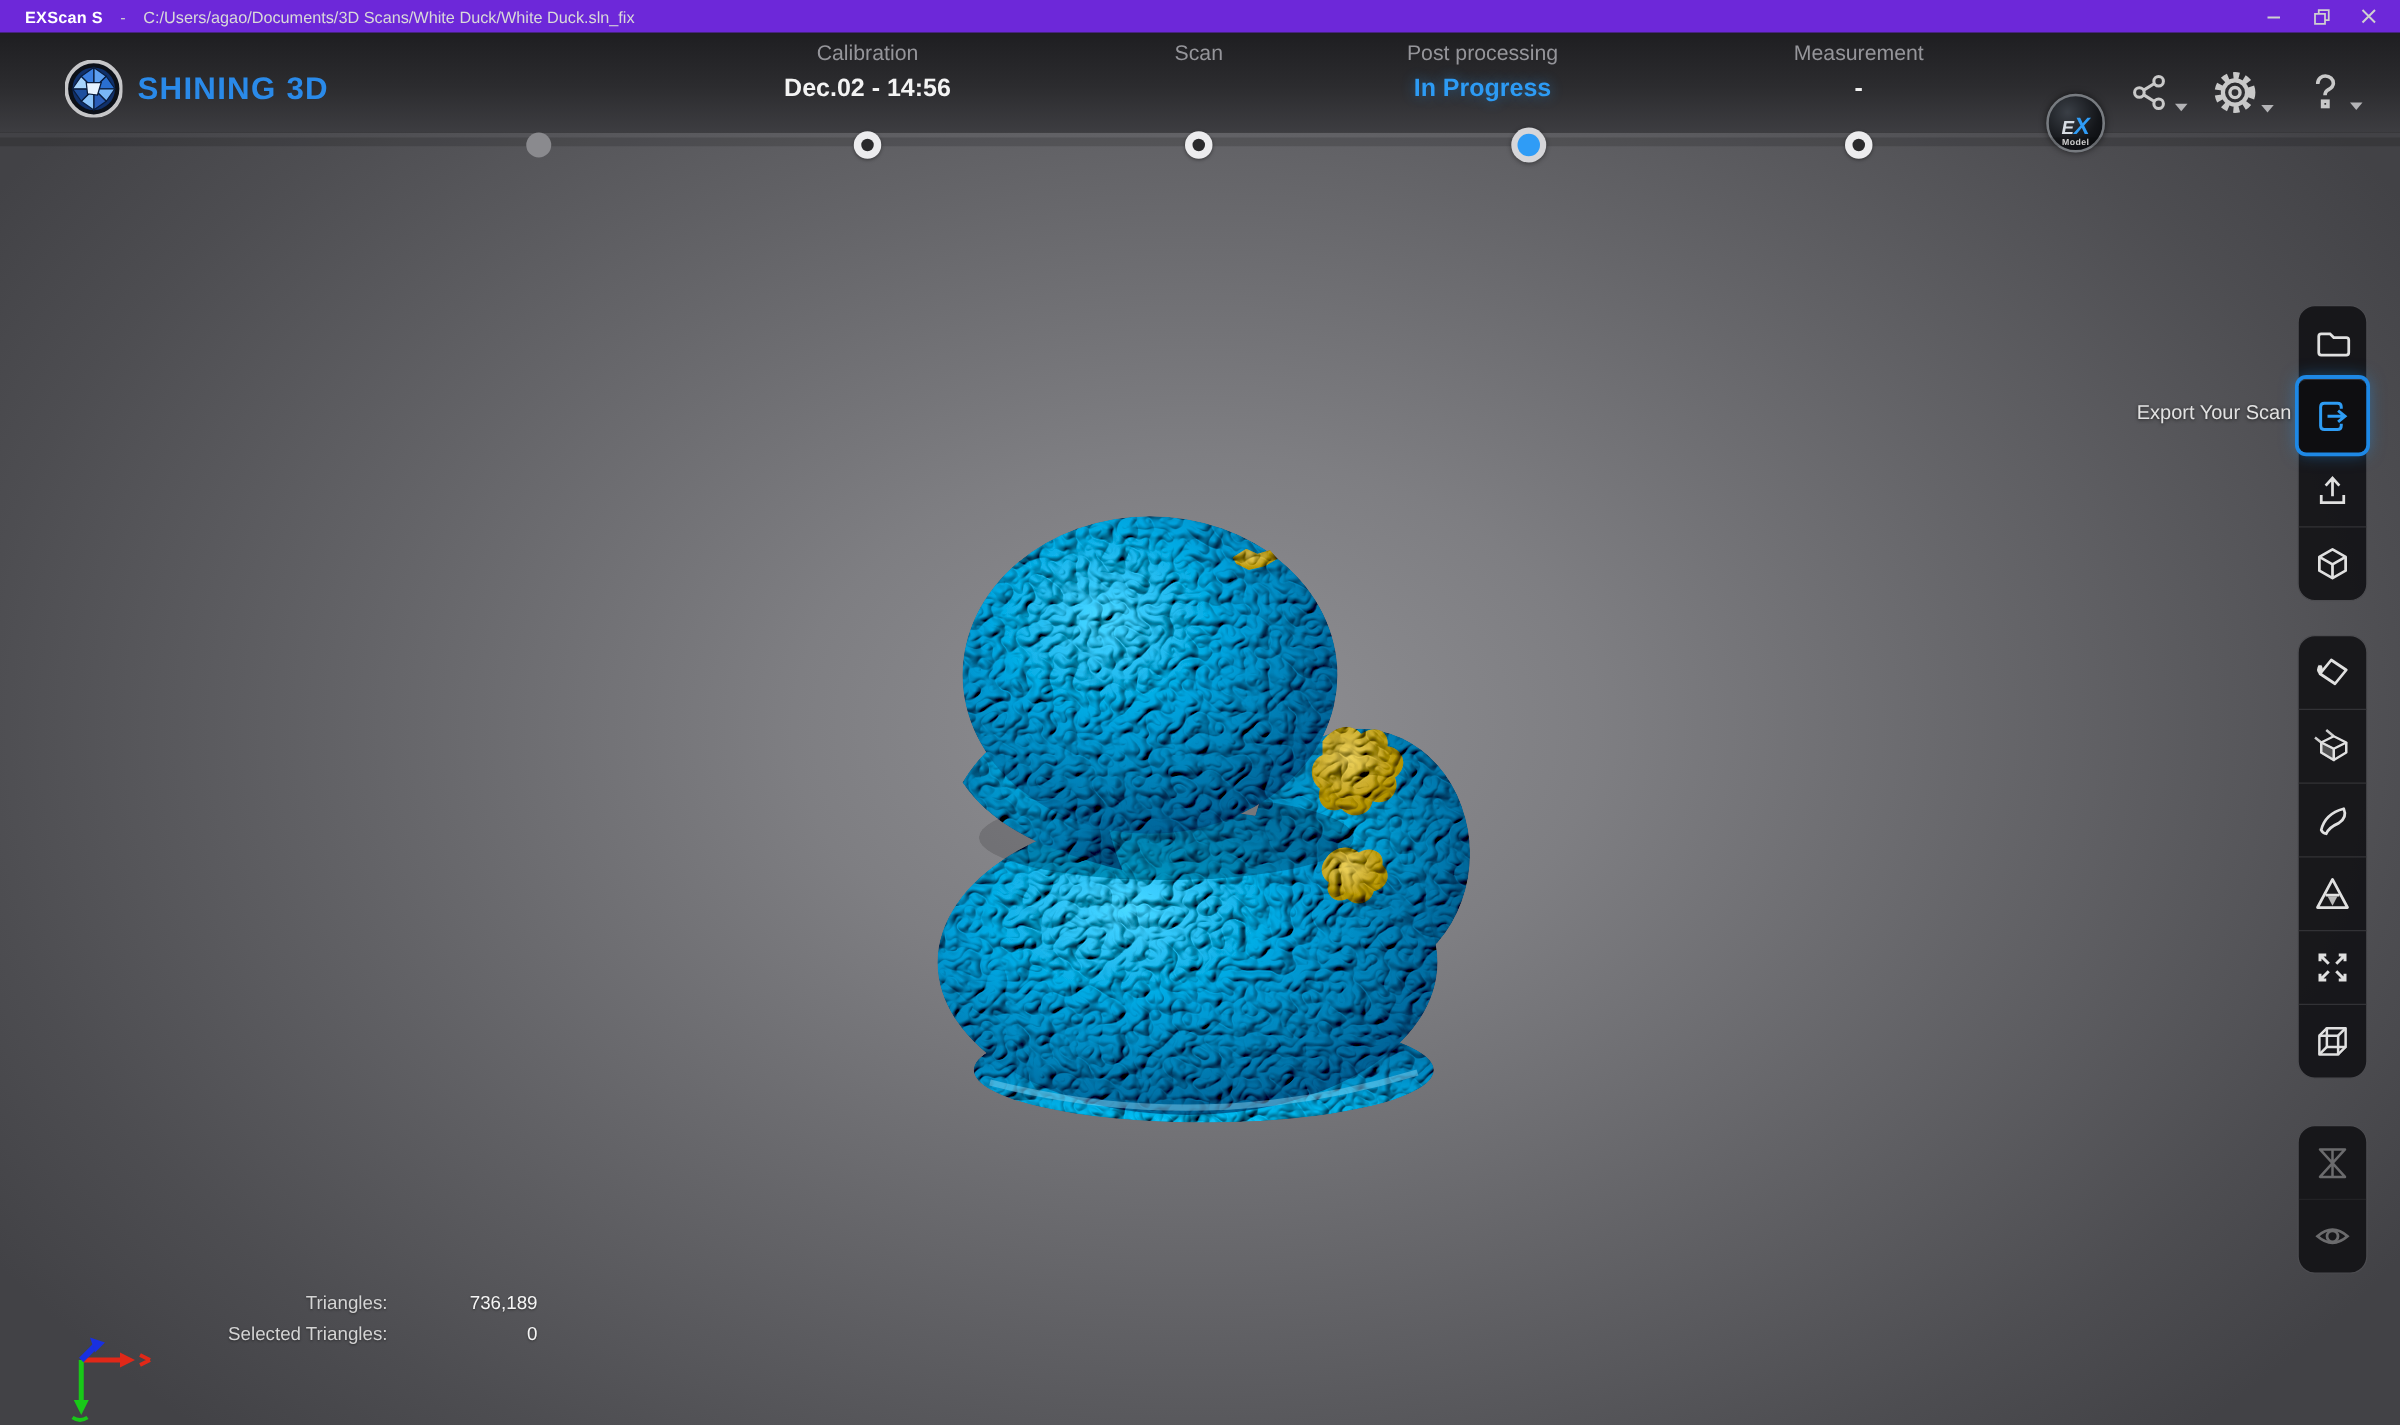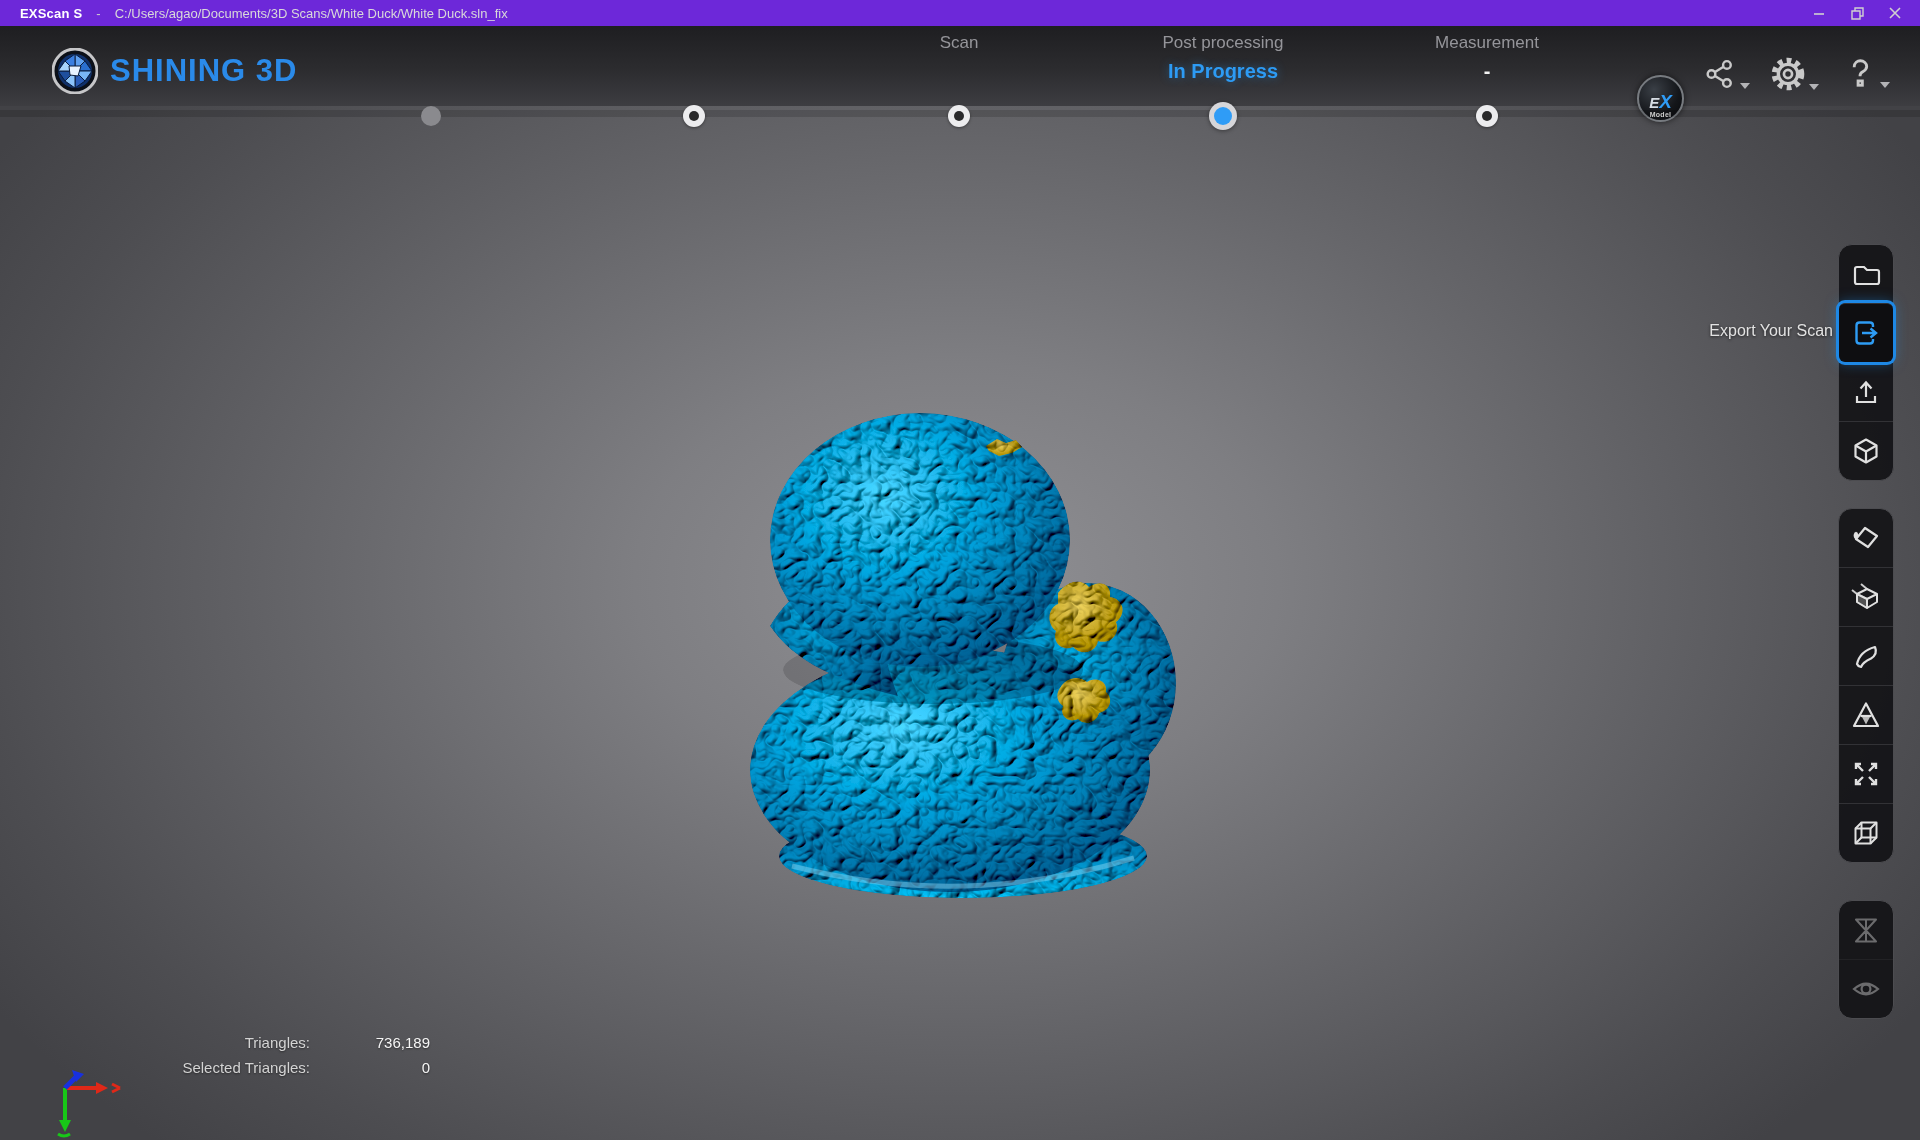--- a/index.html
+++ b/index.html
@@ -11,21 +11,21 @@
   .titlebar .app-name{font-weight:bold;margin-left:20px;letter-spacing:.2px;}
   .titlebar .tb-sep{margin:0 14px;color:#cfcfcf;}
   .titlebar .tb-path{color:#d9d9d9;}
   .win-controls{position:absolute;right:6px;top:0;height:26px;display:flex;}
   .win-btn{width:38px;height:26px;display:flex;align-items:center;justify-content:center;cursor:default;}
   
   .header{position:absolute;left:0;top:26px;width:1920px;height:80px;
           background:linear-gradient(180deg,#1e1e21 0%,#2c2c2f 55%,#3d3d41 100%);z-index:20;}
   .brand{position:absolute;left:52px;top:22px;display:flex;align-items:center;}
   .brand-gem{width:46px;height:46px;}
-  .brand-text{margin-left:12px;font-size:31px;font-weight:bold;color:#2a8ae9;letter-spacing:1px;}
+  .brand-text{margin-left:12px;font-size:25px;font-weight:bold;color:#2a8ae9;letter-spacing:1px;}
   .step{position:absolute;top:6px;width:260px;margin-left:-130px;text-align:center;cursor:default;}
   .step .s-label{font-size:17px;color:#95959a;line-height:22px;}
   .step .s-value{font-size:20px;font-weight:bold;color:#f3f3f3;line-height:26px;margin-top:4px;}
   .step.active .s-value{color:#2d9bf4;text-shadow:0 0 10px rgba(45,155,244,.45);}
   .hdr-action{position:absolute;display:flex;align-items:flex-end;cursor:pointer;}
   .caret{width:0;height:0;border-left:5px solid transparent;border-right:5px solid transparent;
          border-top:6px solid #b3b3b6;margin:0 0 2px 3px;}
   .ex-badge{position:absolute;left:1637px;top:49px;width:47px;height:47px;border-radius:50%;
             background:radial-gradient(circle at 35% 30%,#3a3f46 0%,#14161a 60%,#06070a 100%);
             border:2px solid #777b80;box-sizing:border-box;display:flex;flex-direction:column;
@@ -110,25 +110,29 @@
           <polygon points="23,40 13,33 23,23" fill="#8cc4fa"></polygon>
           <polygon points="13,33 6,23 23,23" fill="#1e4f9e"></polygon>
           <polygon points="6,23 13,13 23,23" fill="#a8d4fc"></polygon>
           <polygon points="13,13 23,6 23,23" fill="#3b7fe0"></polygon>
           <polygon points="17,18 29,18 26,28 18,27" fill="#e8f3ff"></polygon>
         </g>
       </svg>
       <span class="brand-text">SHINING 3D</span>
     </div>
 
+    <div class="step" style="left:694px">
+      <div class="s-label">Calibration</div>
+      <div class="s-value">Dec.02 - 14:56</div>
+    </div>
     <div class="step" style="left:959px">
       <div class="s-label">Scan</div>
       <div class="s-value"></div>
     </div>
-    <div class="step active" style="left:1223px">
+    <div class="step active" style="left:1186px">
       <div class="s-label">Post processing</div>
       <div class="s-value">In Progress</div>
     </div>
     <div class="step" style="left:1487px">
       <div class="s-label">Measurement</div>
       <div class="s-value">-</div>
     </div>
 
     <div class="ex-badge">
       <div class="ex-top">

